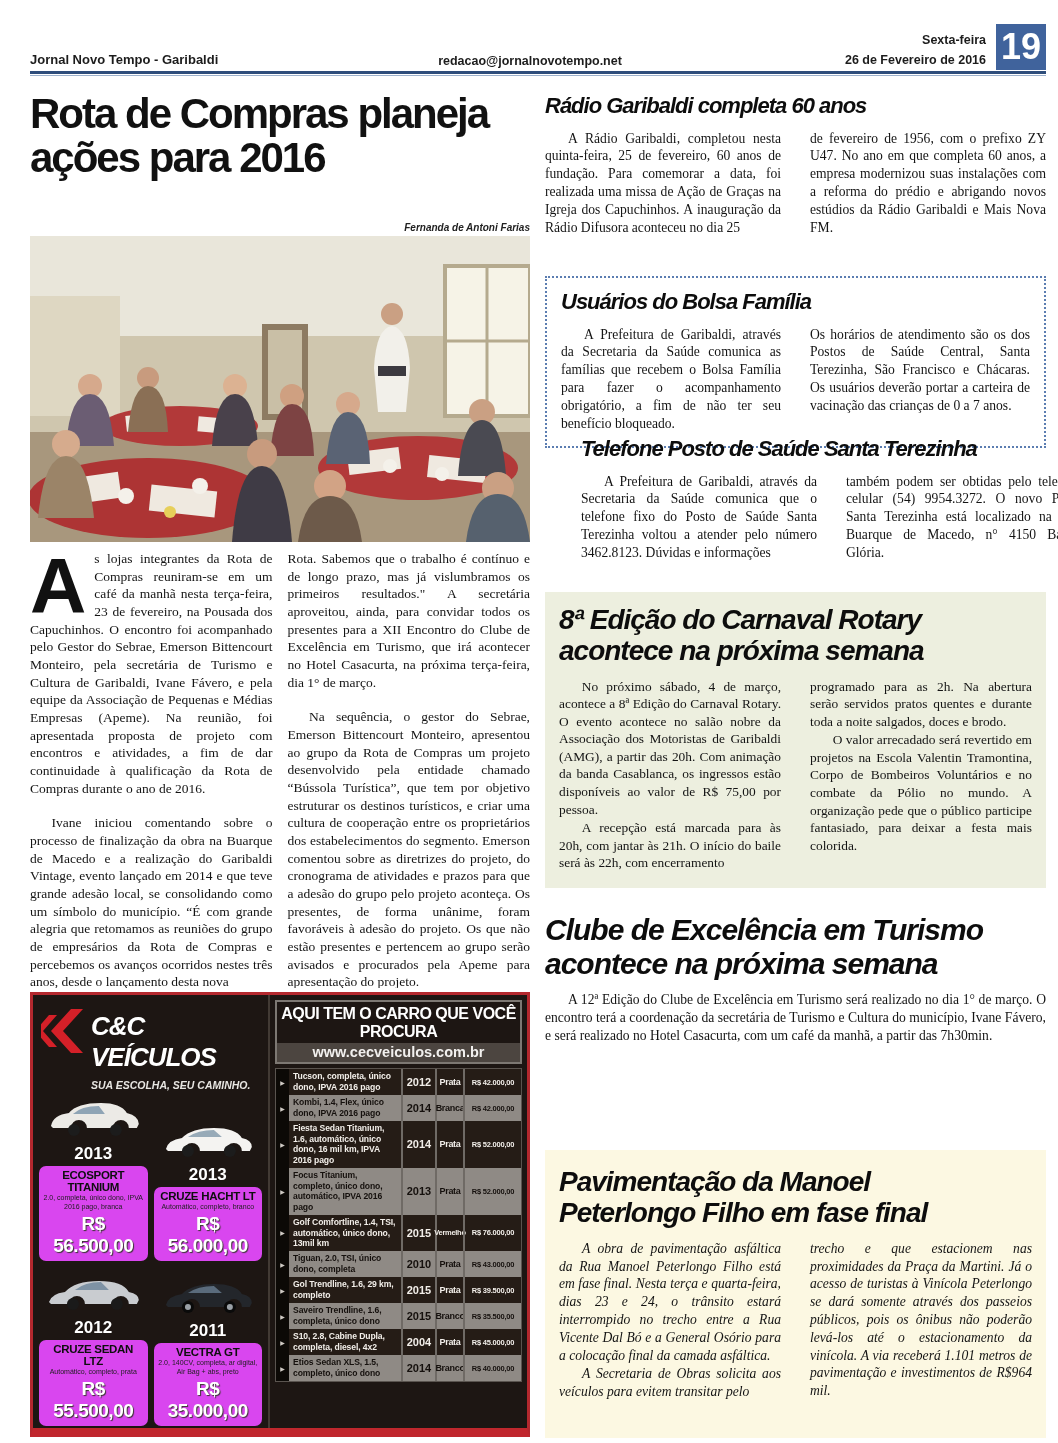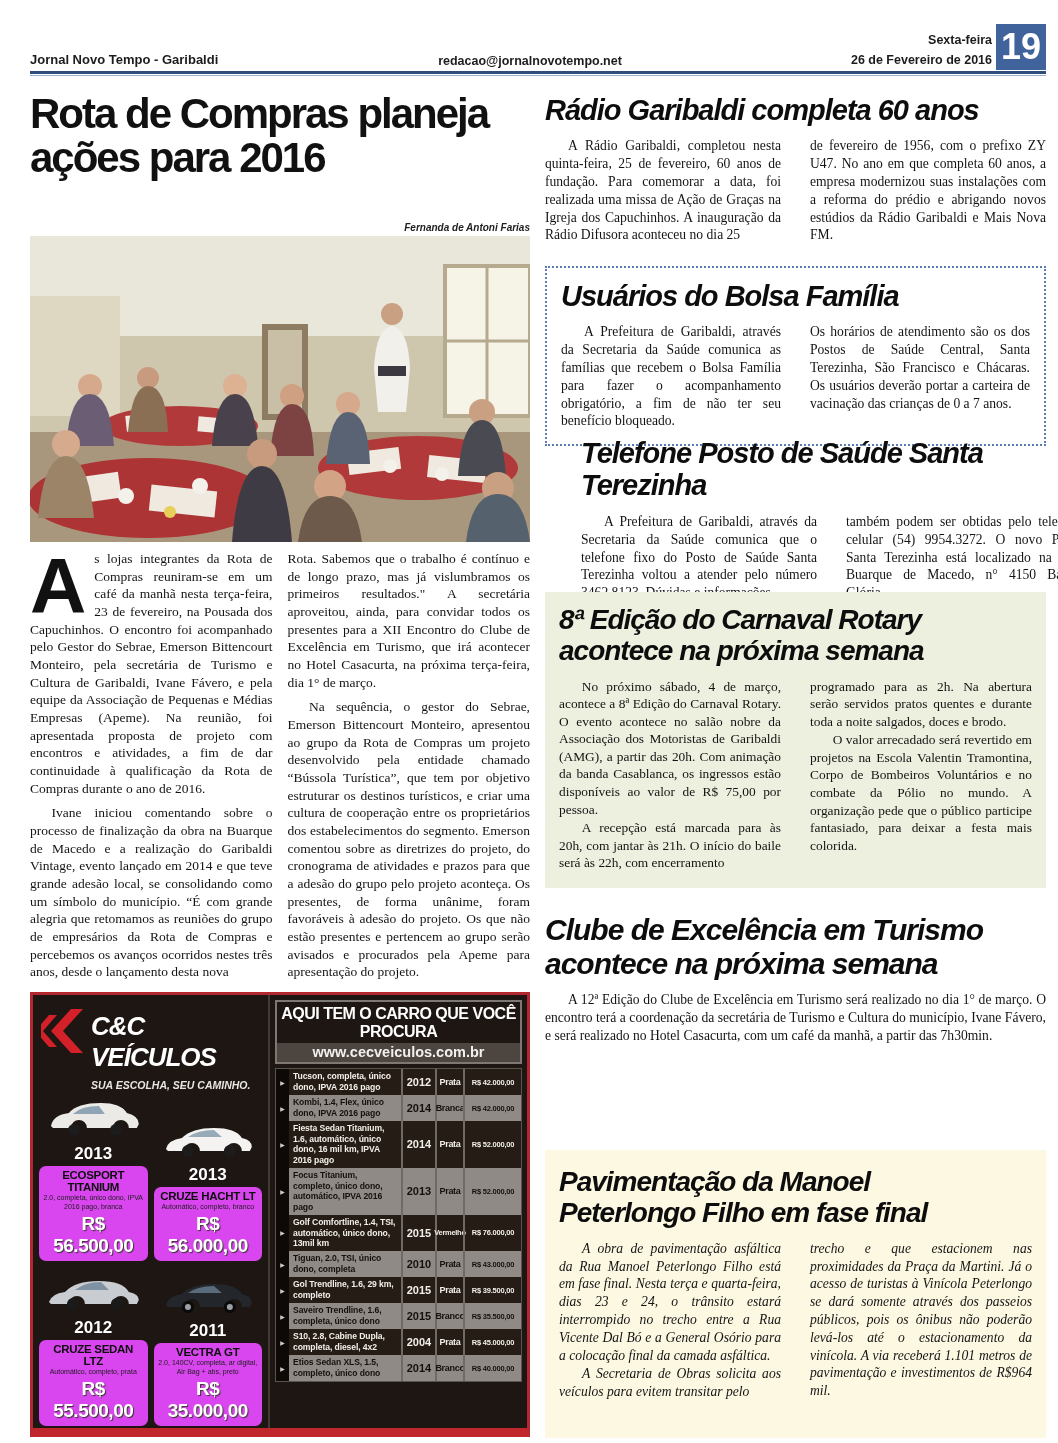--- a/index.html
+++ b/index.html
@@ -3,54 +3,54 @@
 <meta charset="utf-8">
 <style>
   * { margin:0; padding:0; box-sizing:border-box; }
   html,body { background:#e9e9e9; }
   body { font-family:"Liberation Sans", sans-serif; }
   .page { position:relative; width:1058px; height:1443px; background:#fff; margin:0 auto; overflow:hidden; }
 
   
   .hdr-left   { position:absolute; left:30px; top:52px; font-size:13px; font-weight:bold; color:#1c1c1c; }
   .hdr-mail   { position:absolute; left:330px; width:400px; top:54px; text-align:center; font-size:12.5px; font-weight:bold; color:#1c1c1c; }
-  .hdr-right  { position:absolute; right:66px; top:30px; text-align:right; font-size:12.5px; font-weight:bold; color:#1c1c1c; line-height:1.6; }
+  .hdr-right  { position:absolute; right:72px; top:30px; text-align:right; font-size:12.5px; font-weight:bold; color:#1c1c1c; line-height:1.6; }
   .hdr-pagenum{ position:absolute; right:12px; top:24px; width:50px; height:46px; background:#40639c; color:#fff;
                 display:flex; align-items:center; justify-content:center; font-size:36px; font-weight:bold; }
   .hdr-rule   { position:absolute; left:30px; right:12px; top:71px; height:3px; background:#2e4d7b; }
   .hdr-rule2  { position:absolute; left:30px; right:12px; top:75px; height:1px; background:#9db1cc; }
 
   
   .headline { position:absolute; left:30px; top:92px; width:500px; font-size:42px; font-weight:bold;
               letter-spacing:-2px; line-height:1.04; color:#111; }
   .credit   { position:absolute; left:30px; top:222px; width:500px; text-align:right;
               font-size:10px; font-weight:bold; font-style:italic; color:#222; }
   .photo    { position:absolute; left:30px; top:236px; width:500px; height:306px; overflow:hidden; background:#cfc6ae; }
   .photo svg{ display:block; width:100%; height:100%; }
 
   .article-body { position:absolute; left:30px; top:550px; width:500px; height:438px; overflow:hidden;
                   display:flex; gap:15px; font-family:"Liberation Serif", serif; font-size:13.5px;
                   line-height:1.31; text-align:justify; color:#141414; }
   .article-body .col { width:243px; }
-  .article-body p + p { text-indent:1.6em; margin-top:7px; }
+  .article-body p + p { text-indent:1.6em; margin-top:17px; }
   .dropcap { float:left; font-family:"Liberation Sans", sans-serif; font-weight:bold; font-size:78px;
              line-height:0.78; padding:6px 8px 0 0; color:#111; }
 
   
   .sec { position:absolute; left:545px; width:501px; color:#141414; }
-  .sec h2 { font-style:italic; font-weight:bold; font-size:29px; letter-spacing:-1px; color:#0d0d0d; line-height:1.12; }
+  .sec h2 { font-style:italic; font-weight:bold; font-size:22px; letter-spacing:-1px; color:#0d0d0d; line-height:1.12; }
   .sec .cols { display:flex; gap:29px; margin-top:11px; font-family:"Liberation Serif", serif;
                font-size:13.6px; line-height:1.31; text-align:justify; }
   .sec .cols .col { flex:1; }
   .sec .cols p:first-child { text-indent:1.7em; }
   .sec .cols .col2 p:first-child { text-indent:0; }
   .sec .cols p + p { text-indent:1.7em; margin-top:1px; }
 
   .sec-radio    { top:94px; }
-  .sec-bolsa    { top:266px; border:2px dotted #5b7db1; padding:12px 14px 14px 14px; }
+  .sec-bolsa    { top:276px; border:2px dotted #5b7db1; padding:12px 14px 14px 14px; }
   .sec-telefone { top:437px;margin-left:36px; }
   .sec-carnaval { top:592px; background:#edefdf; padding:12px 14px 16px 14px; }
   .sec-carnaval h2 { font-size:28px; }
   .sec-carnaval .cols { font-size:13.4px; }
   .sec-clube    { top:913px; }
   .sec-clube h2 { font-size:30px; }
   .sec-pav      { top:1150px; background:#fcf8e2; padding:16px 14px; height:288px; overflow:hidden; }
   .sec-pav h2   { font-size:28px; }
   .sec-pav .cols{ font-style:italic; }
 

